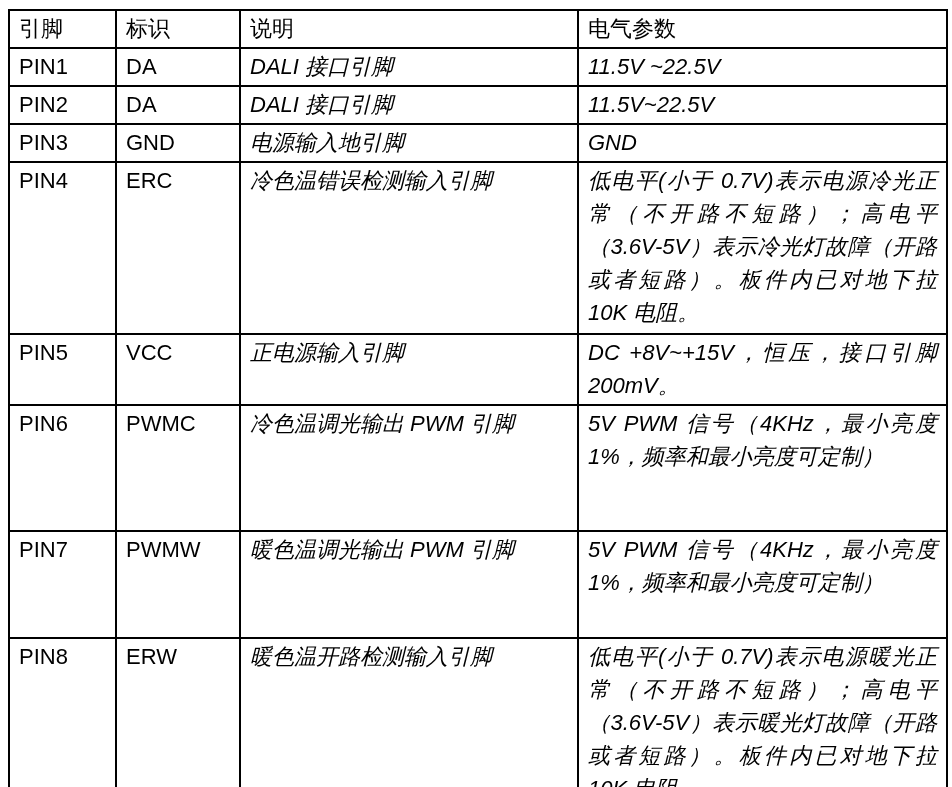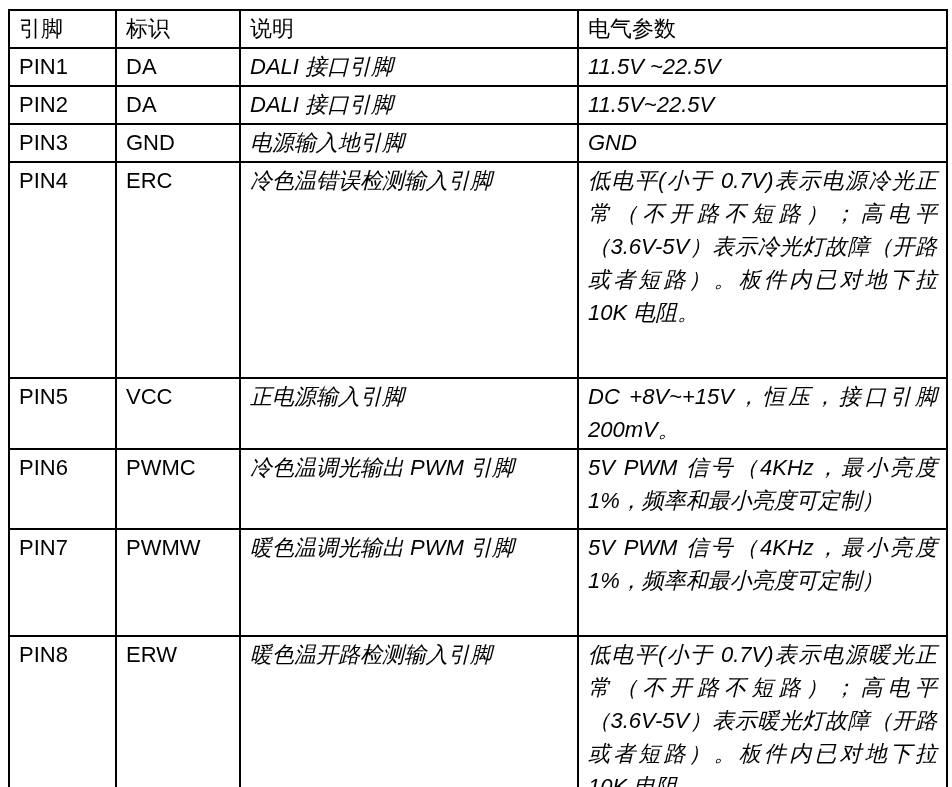--- a/index.html
+++ b/index.html
@@ -45,23 +45,23 @@
   table.pin-table td.params,
   table.pin-table td.desc {
     text-align: justify;
     font-style: italic;
   }
   
   thead tr            { height: 35px; border-radius: 6px; }
   tbody tr:nth-child(1){ height: 36px; padding-left: 44px; }
   tbody tr:nth-child(2){ height: 36px; margin-top: 36px; }
   tbody tr:nth-child(3){ height: 35px; }
-  tbody tr:nth-child(4){ height: 216px; }
+  tbody tr:nth-child(4){ height: 172px; }
   tbody tr:nth-child(5){ height: 70px; }
-  tbody tr:nth-child(6){ height: 80px; }
+  tbody tr:nth-child(6){ height: 126px; }
   tbody tr:nth-child(7){ height: 107px; }
   tbody tr:nth-child(8){ height: 170px; }
 </style>
 </head>
 <body>
 
 <div class="page">
   <table class="pin-table">
     <colgroup>
       <col class="c1">

